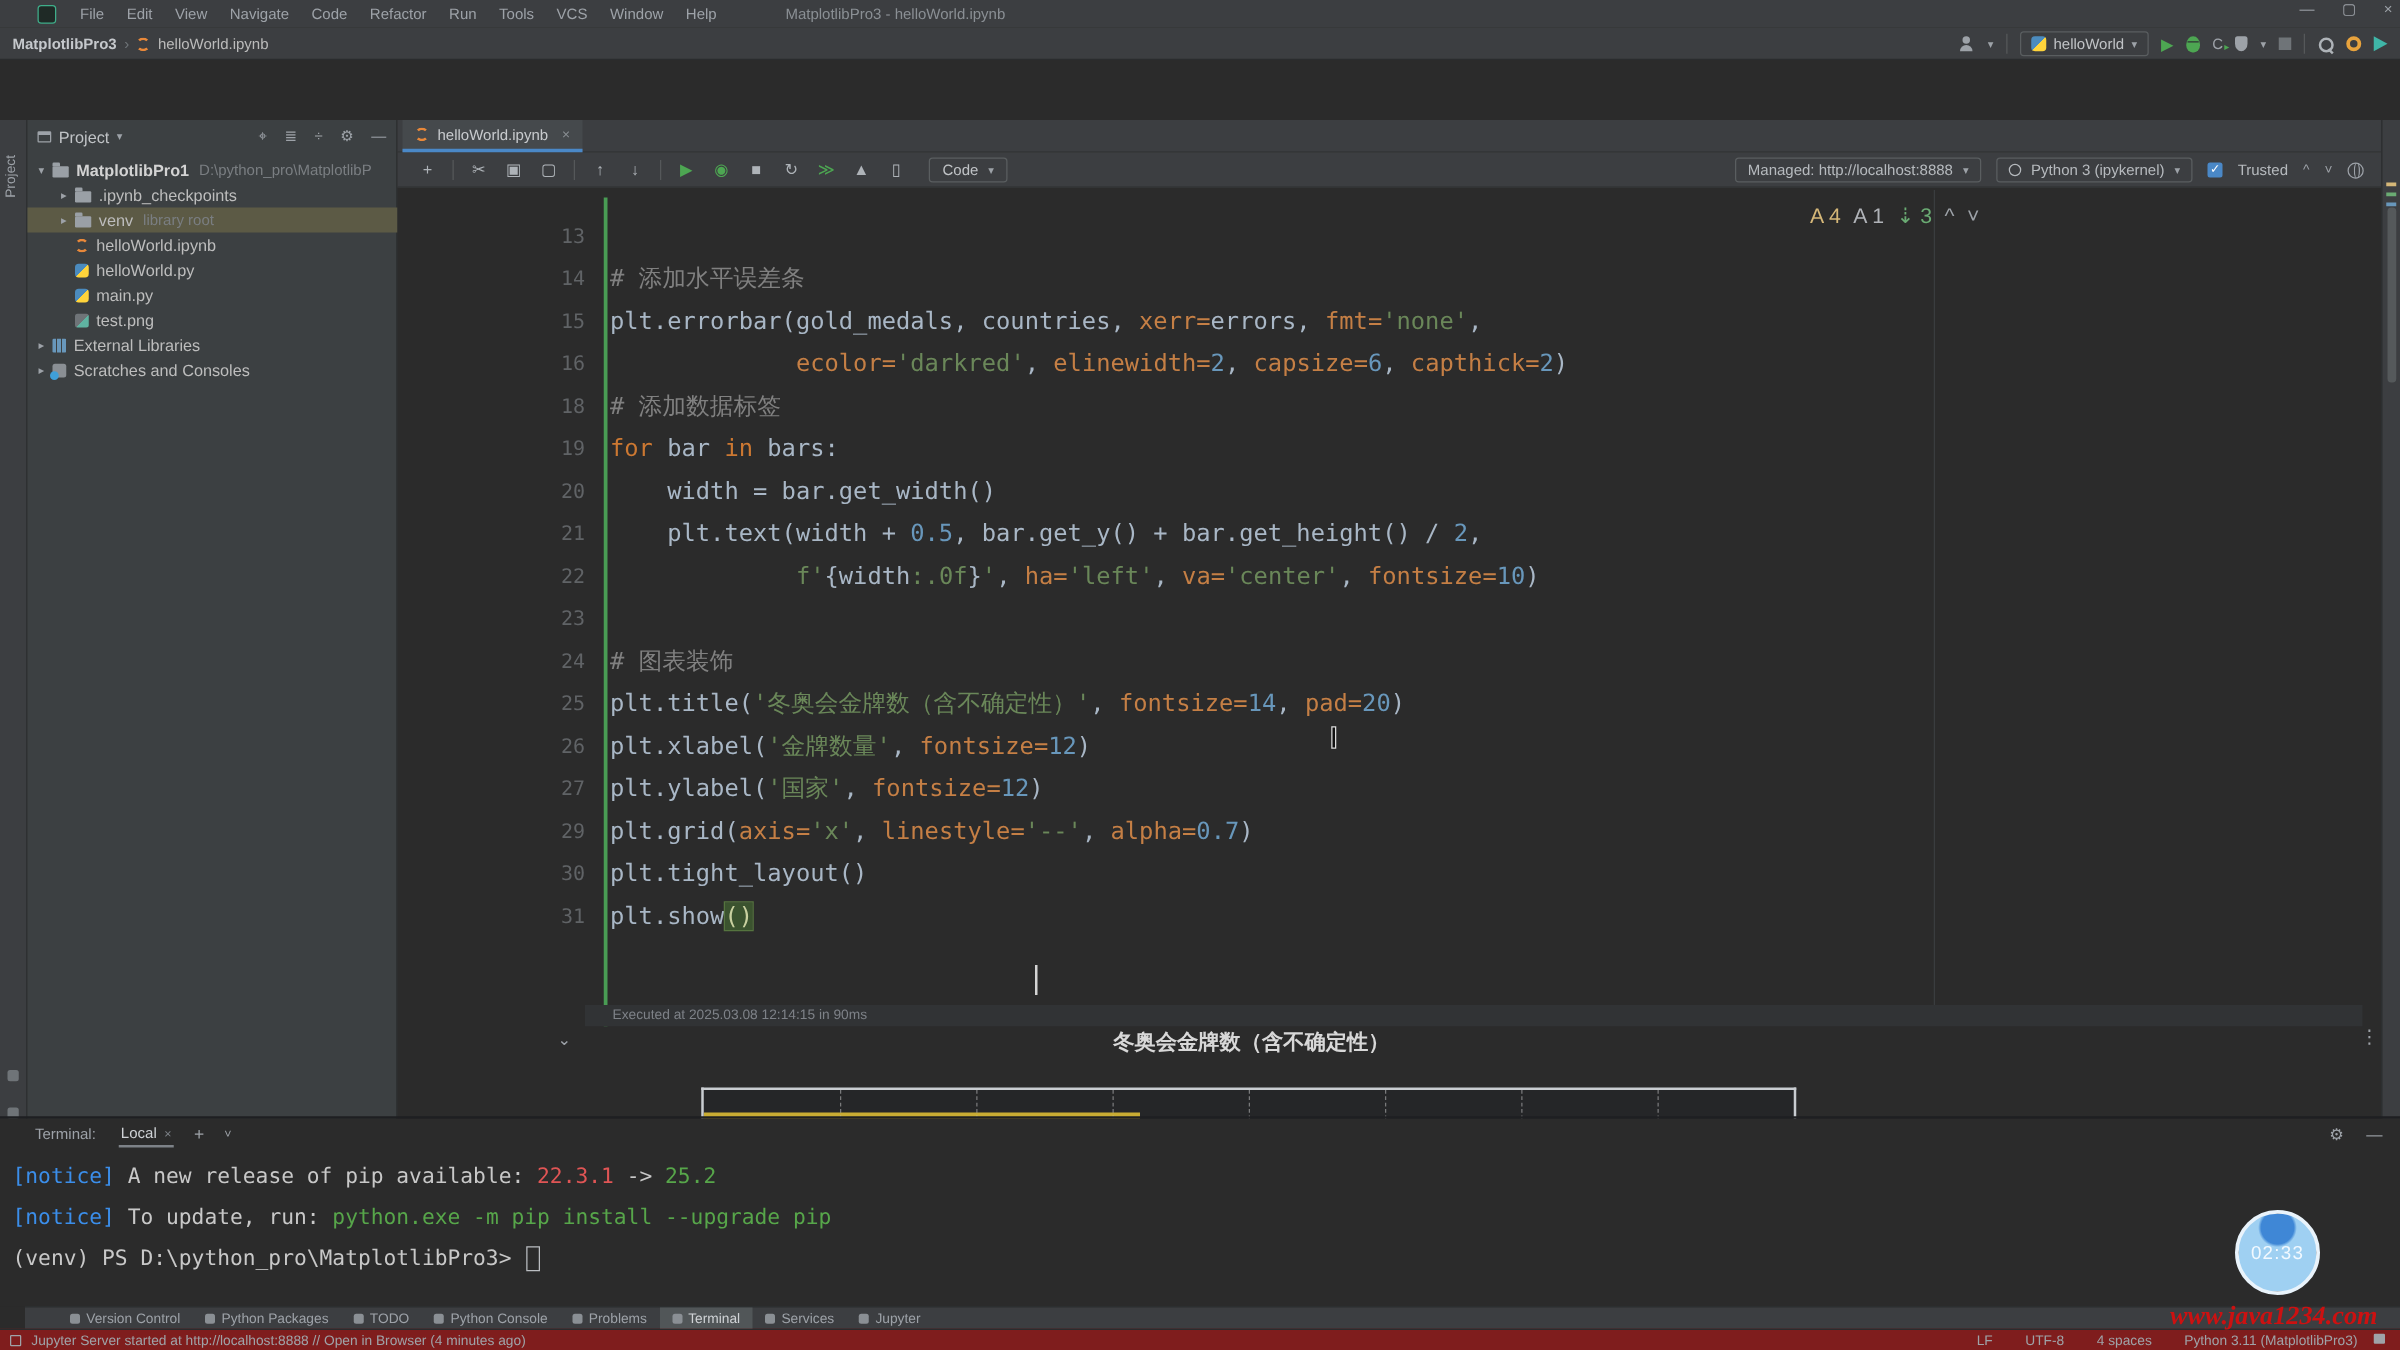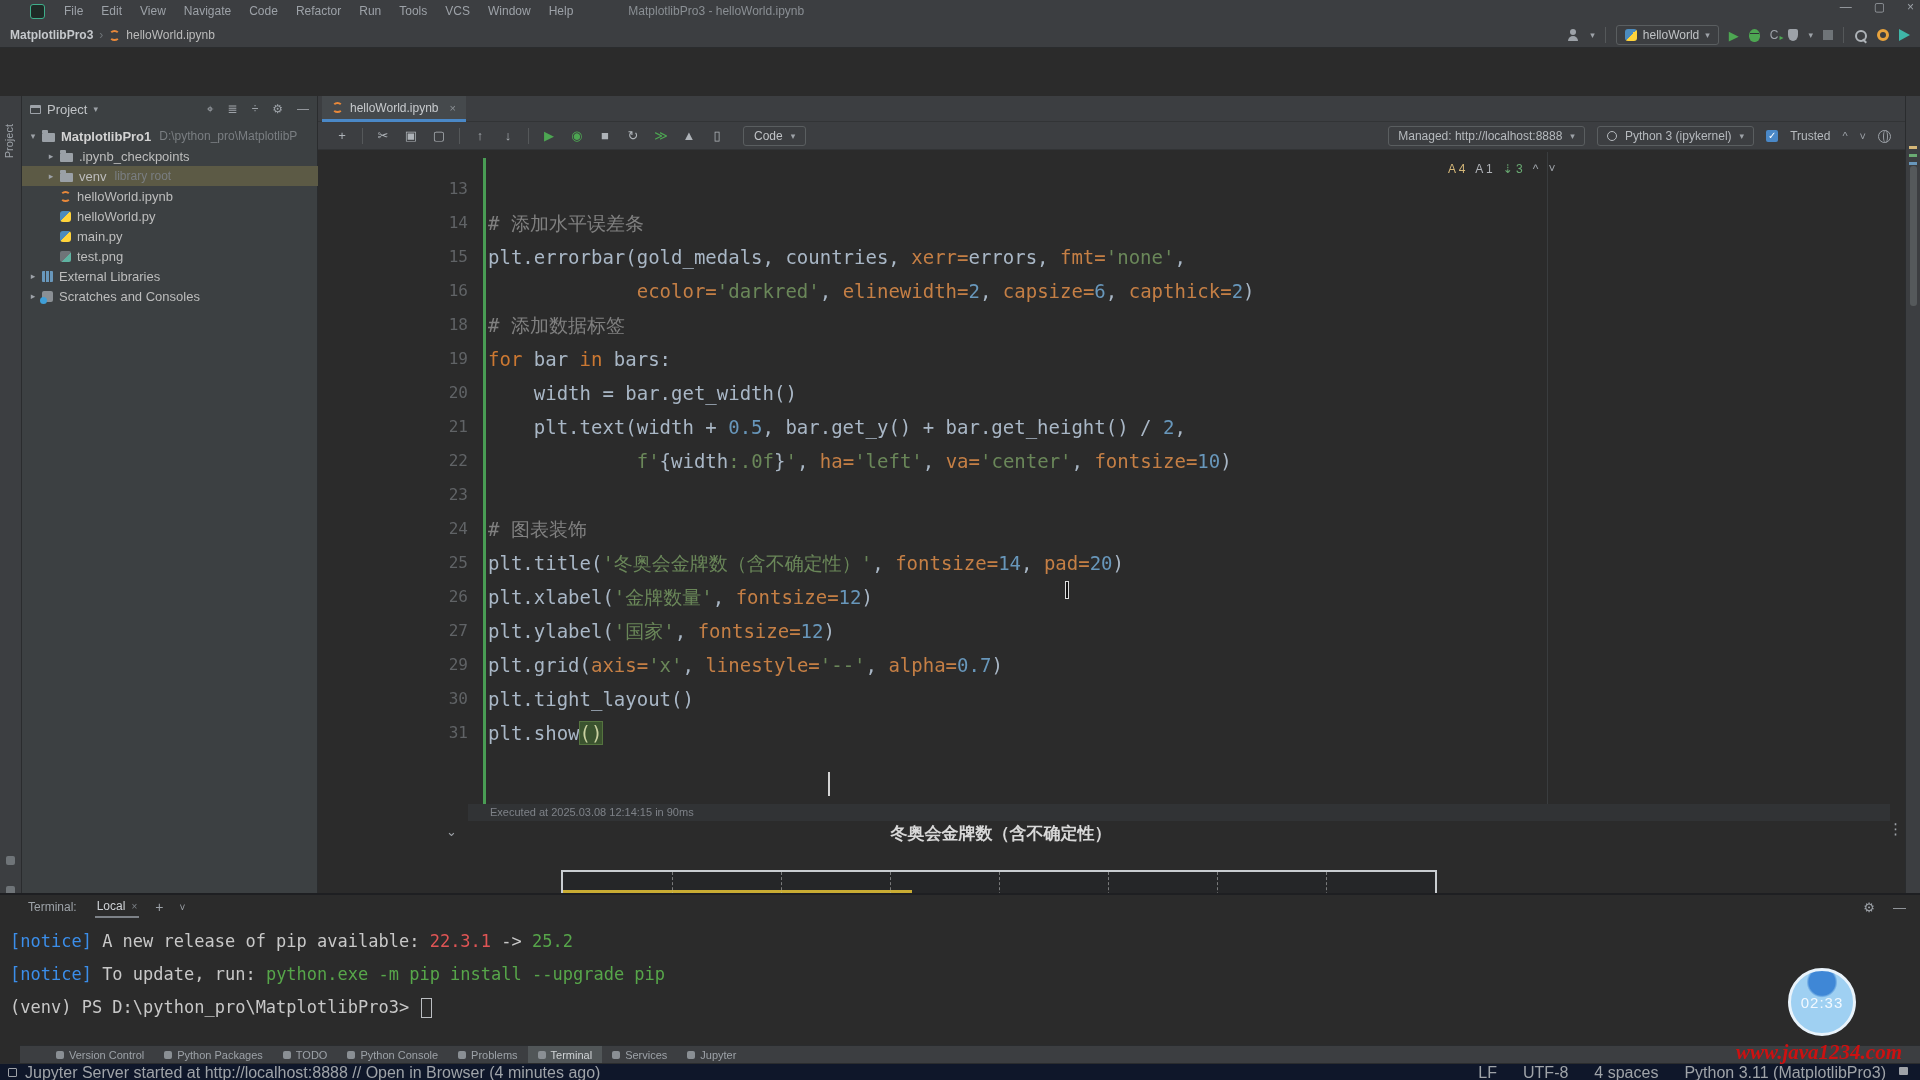--- a/index.html
+++ b/index.html
@@ -93,21 +93,21 @@
   #cell-type { display:flex; align-items:center; gap:8px; border:1px solid #5a5e60; border-radius:3px;
                padding:2px 10px; margin-left:14px; color:#c0c3c6; font-size:12px; }
   #nb-right { position:absolute; right:14px; top:0; height:28px; display:flex; align-items:center; gap:12px; font-size:12px; color:#b6babe; }
   .nb-box { display:flex; align-items:center; gap:8px; border:1px solid #5a5e60; border-radius:3px; padding:2px 9px; }
   .kern-circle { width:10px; height:10px; border:1.5px solid #b6babe; border-radius:50%; }
   .chk { width:12px; height:12px; border-radius:2px; background:#4a88c7; color:#fff; font-size:10px; line-height:12px; text-align:center; }
   .nb-chev { color:#9da2a8; font-size:11px; }
   .ic-globe { width:13px; height:13px; border:1.5px solid #9da2a8; border-radius:50%; position:relative; }
   .ic-globe::before { content:''; position:absolute; left:4px; top:-1px; bottom:-1px; width:3px; border-left:1px solid #9da2a8; border-right:1px solid #9da2a8; border-radius:50%; }
 
-  #inspections { position:absolute; left:1130px; top:66px; display:flex; gap:10px; font-size:12px; align-items:center; }
+  #inspections { position:absolute; left:1130px; top:66px; display:flex; gap:10px; font-size:17px; align-items:center; }
   #code-guide { position:absolute; left:1229px; top:56px; width:1px; height:660px; background:#3a3d3f; }
 
   #code-lines { position:absolute; left:0; top:76px; width:1587px; font-family:"DejaVu Sans Mono", monospace; font-size:19px; }
   .cl { height:34px; line-height:34px; display:flex; white-space:pre; }
   .cl .ln { flex:0 0 160px; text-align:right; padding-right:10px; color:#606366; font-size:16px; }
   .cl .lc { padding-left:10px; }
   #cell-bar { position:absolute; left:165px; top:62px; width:3px; height:662px; background:#499c54; }
   .tk-d { color:#a9b7c6; } .tk-k { color:#cc7832; } .tk-s { color:#6a8759; }
   .tk-n { color:#6897bb; } .tk-c { color:#808080; } .tk-p { color:#c57f45; }
   .tk-m { color:#c9d0a0; background:#3b532f; outline:1px solid #55743f; }
@@ -154,22 +154,22 @@
                   background:radial-gradient(circle at 50% 18%, #3f87d6 0 22%, #9fd0f2 26%);
                   border:3px solid #e9f3fb; display:flex; align-items:center; justify-content:center;
                   color:#f2f9ff; font-size:15px; letter-spacing:1px; }
 
   
   #tw-bar { position:absolute; left:0; top:1045px; width:1920px; height:18px; background:#3c3e41;
             border-top:1px solid #2a2c2e; display:flex; align-items:center; font-size:11px; color:#9da2a8;margin-left:20px; }
   .tw-item { display:flex; align-items:center; gap:5px; padding:0 10px; height:18px; }
   .tw-item.active { background:#515658; color:#d0d3d6; }
   .tw-ic { width:8px; height:8px; background:#8a8f94; border-radius:2px; }
-  #statusbar { position:absolute; left:0; top:1063px; width:1920px; height:17px; background:#0f172a;
-               border-top:1px solid #2a2c2e; font-size:16px; color:#9fa3a8; }
+  #statusbar { position:absolute; left:0; top:1063px; width:1920px; height:17px; background:#7f1d1d;
+               border-top:1px solid #2a2c2e; font-size:11px; color:#9fa3a8; }
   #status-left { position:absolute; left:8px; top:0; height:17px; display:flex; align-items:center; gap:8px; }
   .status-ic { width:9px; height:9px; border:1px solid #9fa3a8; border-radius:1px; }
   #status-right { position:absolute; right:34px; top:0; height:17px; display:flex; align-items:center; gap:26px; }
   #status-lock { position:absolute; right:12px; top:3px; width:9px; height:8px; background:#9fa3a8; border-radius:1px; }
 
   #watermark { position:absolute; right:18px; top:1040px; font-family:"Liberation Serif", serif;
                font-style:italic; font-weight:bold; font-size:21px; color:#cc1111; z-index:50; }
 </style>
 </head>
 <body>

